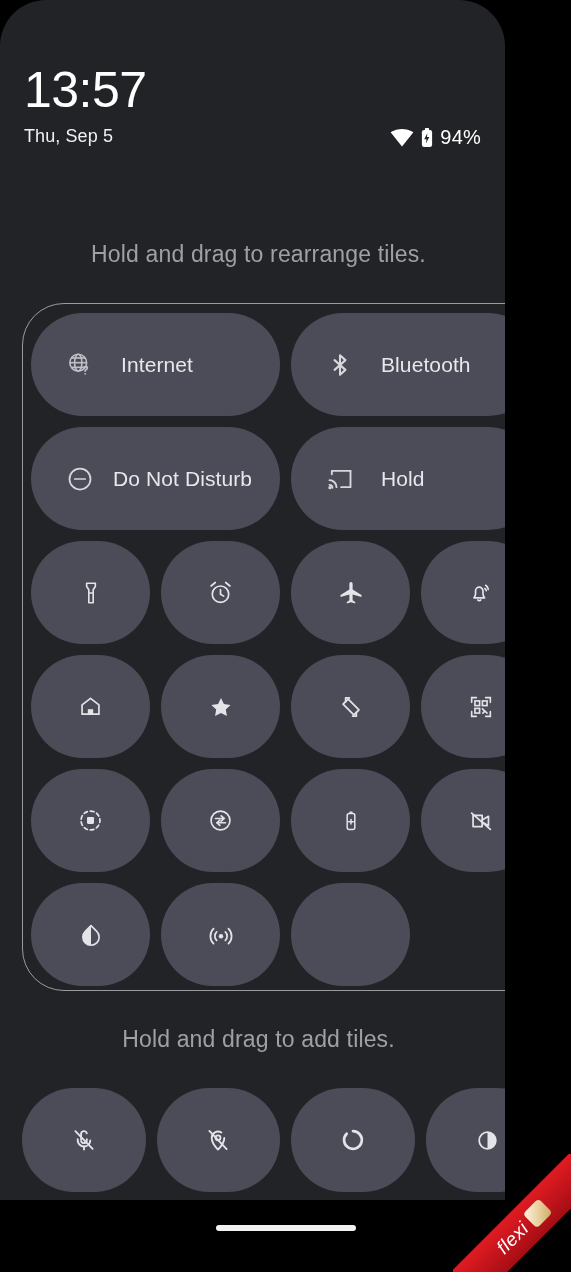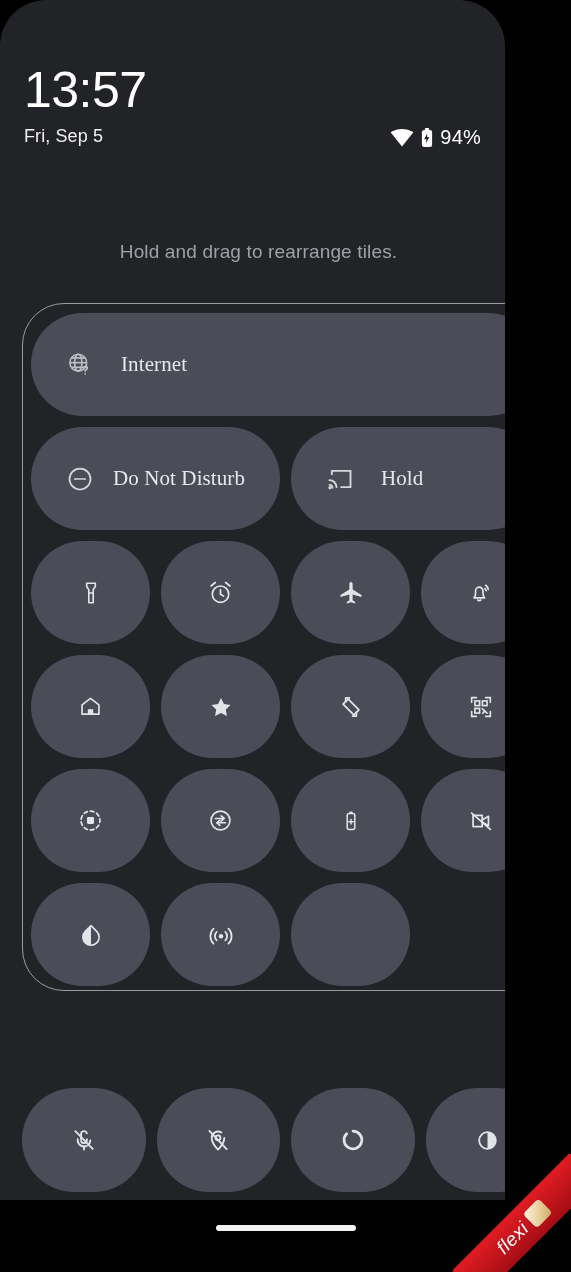--- a/index.html
+++ b/index.html
@@ -55,21 +55,21 @@
   .battery-pct {
     font-size: 20px;
     color: #ffffff;
     letter-spacing: 0.2px;
   }
   
   .hint {
     position: absolute;
     left: 0; right: 0;
     text-align: center;
-    font-size: 19px;
+    font-size: 23px;
     color: #9fa0a6;
     letter-spacing: 0.15px;
     padding-left: 12px;
   }
   #hint-rearrange { top: 241px; }
   #hint-add { top: 1026px; }
 
   
   #tile-grid {
     position: absolute;
@@ -103,21 +103,20 @@
   .tile.small {
     flex: 1 1 0;
     justify-content: center;
   }
   .tile.empty { background: #4b4c57; }
   .tile-label {
     font-size: 21px;
     color: #e7e8ec;
     white-space: nowrap;
     letter-spacing: 0.1px;
-    font-family: Liberation Serif, serif;
   }
   .tile.wide.clip .tile-label {
     margin-left: -8px;
     text-align: center;
   }
   .tile-icon {
     flex: 0 0 auto;
     width: 30px; height: 30px;
     display: flex;
     align-items: center;
@@ -198,21 +197,21 @@
 </head>
 <body>
 
 <div id="phone">
   <div id="left-sliver"></div>
 
   <div id="screen">
 
     <div class="qs-header">
       <div class="clock-time">13:57</div>
-      <div class="clock-date">Fri, Sep 5</div>
+      <div class="clock-date">Thu, Sep 5</div>
       <div class="status-icons">
         <span>
           <svg width="24" height="18" viewBox="0 0 24 18" fill="#ffffff">
             <path d="M12 17.5 23.4 3.3C23.4 3.3 18.6 0 12 0S0.6 3.3 0.6 3.3L12 17.5z"></path>
           </svg>
         </span>
         <span>
           <svg width="12" height="20" viewBox="0 0 12 20" fill="none">
             <rect x="0.9" y="2" width="10.2" height="17" rx="2.2" fill="#ffffff"></rect>
             <rect x="3.9" y="0" width="4.2" height="2.4" rx="0.8" fill="#ffffff"></rect>
@@ -234,20 +233,28 @@
               <circle cx="10.5" cy="10" r="7.2"></circle>
               <ellipse cx="10.5" cy="10" rx="3.1" ry="7.2"></ellipse>
               <line x1="3.3" y1="10" x2="17.7" y2="10"></line>
               <line x1="4.6" y1="6" x2="16.4" y2="6"></line>
               <line x1="4.6" y1="14" x2="16.4" y2="14"></line>
               <path d="M16.4 17.2c0-1.2 1.9-1.3 1.9-2.6 0-0.8-0.7-1.3-1.6-1.3-0.8 0-1.4 0.4-1.7 1" stroke-width="1.5" stroke-linecap="round"></path>
               <circle cx="16.4" cy="19.6" r="0.75" fill="#c9cad0" stroke="none"></circle>
             </svg>
           </span>
           <span class="tile-label">Internet</span>
+        </div>
+        <div class="tile wide">
+          <span class="tile-icon">
+            <svg width="26" height="28" viewBox="0 0 24 24" fill="none" stroke="#e3e4e8" stroke-width="1.9" stroke-linejoin="round" stroke-linecap="round">
+              <path d="M7 7.5 17 16.5 12 21V3l5 4.5L7 16.5"></path>
+            </svg>
+          </span>
+          <span class="tile-label">Bluetooth</span>
         </div>
       </div>
 
       <div class="grid-row">
         <div class="tile wide clip">
           <span class="tile-icon">
             <svg width="28" height="28" viewBox="0 0 24 24" fill="none" stroke="#e3e4e8" stroke-width="1.5">
               <circle cx="12" cy="12" r="9"></circle>
               <line x1="7.5" y1="12" x2="16.5" y2="12" stroke-linecap="round"></line>
             </svg>
@@ -407,20 +414,21 @@
               <path d="M5.6 19.4a9 9 0 0 1 0-12.8"></path>
               <path d="M18.4 19.4a9 9 0 0 0 0-12.8"></path>
             </svg>
           </span>
         </div>
         <div class="tile small empty"></div>
         <div style="flex:1 1 0"></div>
       </div>
     </div>
 
+    <div class="hint" id="hint-add">Hold and drag to add tiles.</div>
 
     <div id="add-tiles">
       <div class="tile small">
         <span class="tile-icon">
           <svg width="28" height="28" viewBox="0 0 24 24" fill="none" stroke="#e3e4e8" stroke-width="1.6" stroke-linecap="round">
             <path d="M14.4 6.2a2.5 2.5 0 0 0-4.9.6v4.6"></path>
             <path d="M9.5 12.8a2.5 2.5 0 0 0 4.9-.5v-1"></path>
             <path d="M17.4 12.3a5.4 5.4 0 0 1-1.2 3.3"></path>
             <path d="M6.6 11.3v1a5.4 5.4 0 0 0 8 4.6"></path>
             <line x1="12" y1="17.6" x2="12" y2="20.2"></line>

